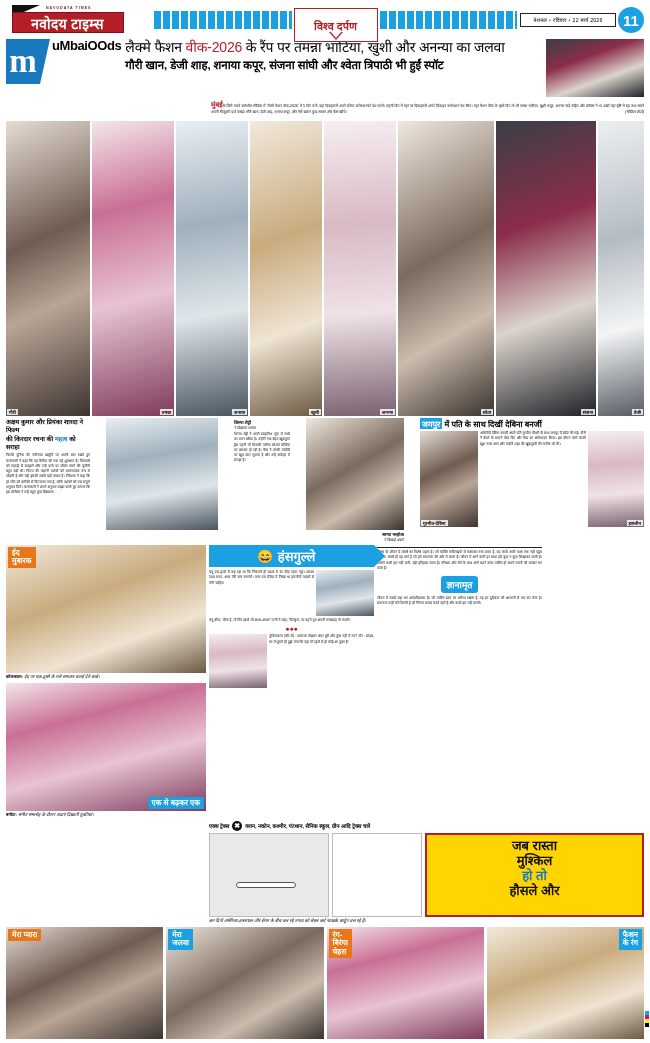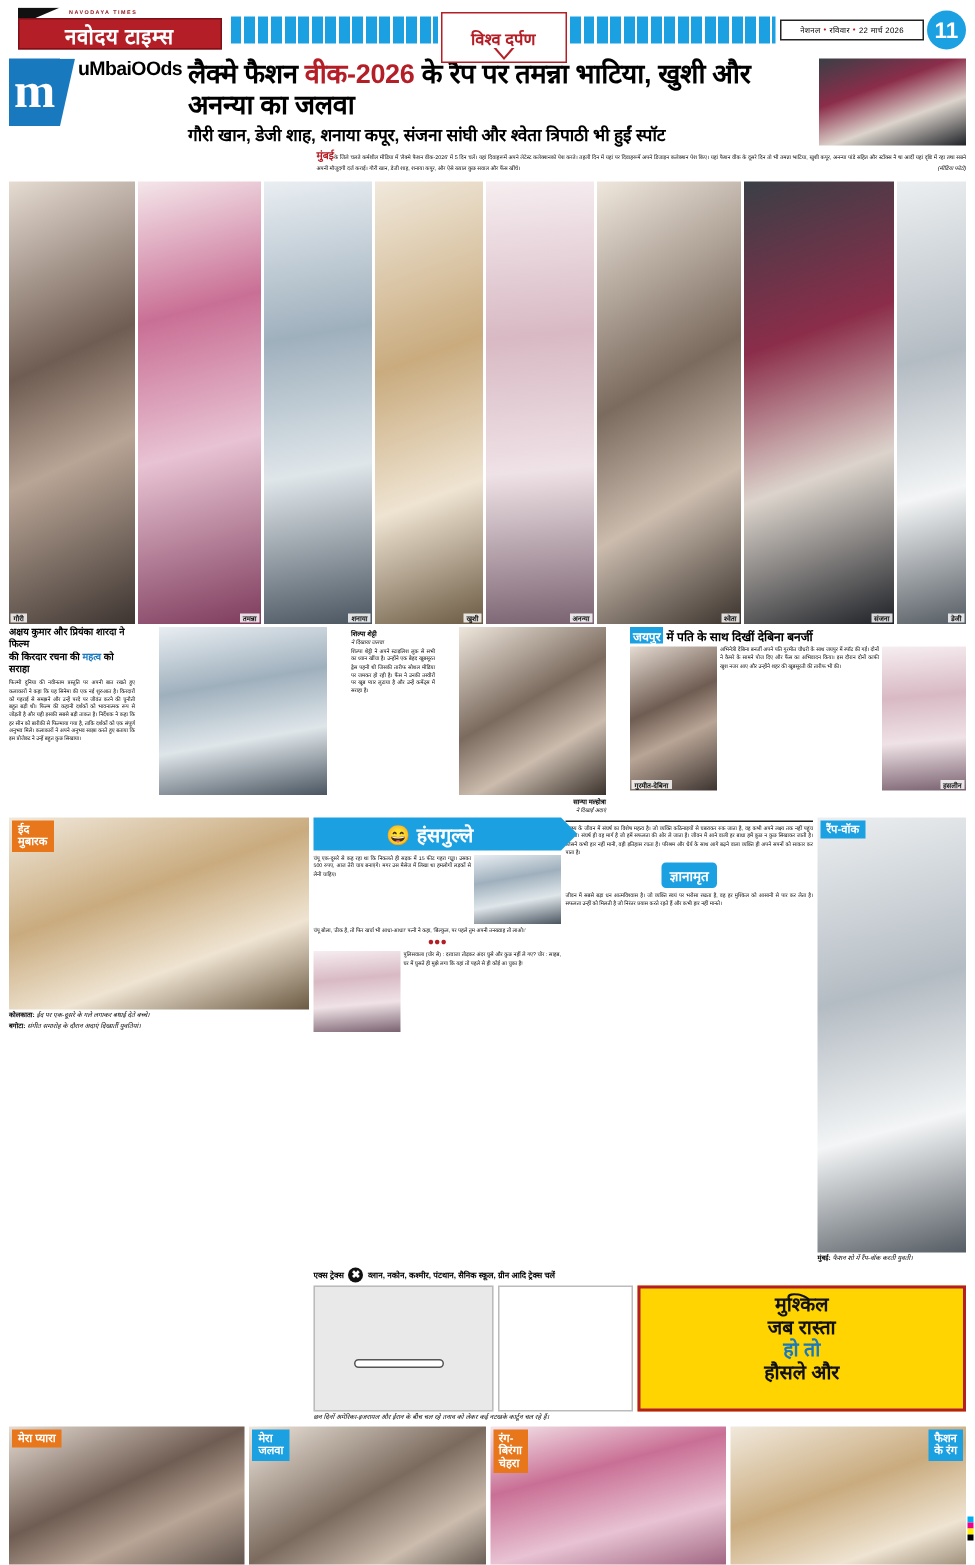--- a/index.html
+++ b/index.html
@@ -10,21 +10,21 @@
     overflow: hidden;
     position: relative;
   }
   .page { width:650px; height:1043px; position:relative; padding:4px 6px; }
 
   
   .masthead { height:32px; position:relative; display:flex; align-items:center; }
   .mh-logo-wrap { position:relative; width:148px; height:30px; flex:0 0 148px; }
   .mh-corner { position:absolute; left:6px; top:0; width:28px; height:12px; background:#111; clip-path: polygon(0 0,100% 0,0 100%); }
   .mh-eng { position:absolute; left:40px; top:1px; font-size:3.6px; letter-spacing:1px; color:#8a1118; font-weight:bold; }
-  .mh-logo { position:absolute; left:6px; top:7px; width:136px; height:21px; background:#B41E26; border:1px solid #7d1016;
+  .mh-logo { position:absolute; left:6px; top:7px; width:112px; height:21px; background:#B41E26; border:1px solid #7d1016;
              display:flex; align-items:center; justify-content:center; }
   .mh-logo span { color:#fff; font-size:14.5px; font-weight:bold; letter-spacing:.5px; transform:scaleX(.94); }
   .bars { flex:1; height:18px; background: repeating-linear-gradient(to right,#1BA0E2 0 7px, #ffffff 7px 9px); }
   .mh-tab { position:relative; flex:0 0 84px; height:24px; margin:0 2px; }
   .mh-tab .tabbox { border:1px solid #B41E26; background:#fff; height:34px; display:flex; align-items:center; justify-content:center; }
   .mh-tab .tabbox span { color:#B41E26; font-weight:bold; font-size:11px; }
   .mh-tab:after { content:""; position:absolute; left:50%; bottom:-6px; transform:translateX(-50%);
       border-left:6px solid transparent; border-right:6px solid transparent; border-top:7px solid #fff; }
   .mh-tab:before { content:""; position:absolute; left:50%; bottom:-8px; transform:translateX(-50%);
       border-left:7px solid transparent; border-right:7px solid transparent; border-top:8px solid #B41E26; }
@@ -36,21 +36,21 @@
 
   
   .lead { display:flex; margin-top:3px; height:60px; }
   .lead-brand { flex:0 0 88px; display:flex; height:45px; }
   .lead-m { width:34px; height:45px; background:#1979BF; color:#fff; font-size:33px; font-weight:bold; line-height:45px;
             text-align:center; font-family:"Liberation Serif",serif; }
   .lead-slash { width:10px; height:45px; background:#1979BF; clip-path:polygon(100% 0,0 100%,0 0); }
   .lead-words { display:flex; flex-direction:row; justify-content:center; margin-left:2px; }
   .lead-words b { font-size:13px; line-height:1.05; letter-spacing:-.4px; }
   .lead-heads { flex:1; padding-left:4px; }
-  .lead-h1 { font-size:18px; font-weight:bold; line-height:1.15; letter-spacing:-.2px; }
+  .lead-h1 { font-size:14px; font-weight:normal; line-height:1.15; letter-spacing:-.2px; }
   .lead-h1 em { font-style:normal; color:#B41E26; }
   .lead-h2 { font-size:11.5px; font-weight:bold; margin-top:2px; letter-spacing:-.1px; }
   .lead-faces { flex:0 0 98px; height:58px; margin-left:4px;
      background:linear-gradient(160deg,#d8c6b4,#8d7361 45%,#c9b2a0 70%,#5d4a3e); }
 
   .lead-body { display:flex; margin-top:1px; }
   .lead-body .spacer { flex:0 0 205px; height:20px; }
   .lead-body p { flex:1; font-size:3.6px; line-height:1.45; text-align:justify; }
   .lead-body p .drop { font-size:7px; font-weight:bold; color:#B41E26; }
   .lead-body p .cr { float:right; font-style:italic; }
@@ -260,20 +260,23 @@
   <div class="mid">
 
     <div class="mid-l">
       <div class="bot-img g4" style="height:128px">
         <span class="badge-abs badge or" style="white-space:pre-line">ईद
 मुबारक</span>
       </div>
       <div class="cap">
         <b>कोलकाता:</b><span> ईद पर एक-दूसरे के गले लगाकर बधाई देते बच्चे।</span>
       </div>
+      <div class="bot-img g2" style="height:128px;margin-top:3px">
+        <span class="badge-abs badge bl" style="left:auto;right:2px;top:auto;bottom:2px">एक से बढ़कर एक</span>
+      </div>
       <div class="cap">
         <b>बगोटा:</b><span> संगीत समारोह के दौरान अदाएं दिखातीं युवतियां।</span>
       </div>
     </div>
 
     <div class="mid-m">
       <div class="ribbon">
         <span class="emoji">😄</span>
         <span>हंसगुल्ले</span>
       </div>
@@ -291,46 +294,38 @@
 
     <div class="mid-r1">
       <div class="rule"></div>
       <div class="bodytext">मनुष्य के जीवन में संघर्ष का विशेष महत्व है। जो व्यक्ति कठिनाइयों से घबराकर रुक जाता है, वह कभी अपने लक्ष्य तक नहीं पहुंच सकता। संघर्ष ही वह मार्ग है जो हमें सफलता की ओर ले जाता है। जीवन में आने वाली हर बाधा हमें कुछ न कुछ सिखाकर जाती है। जिसने कभी हार नहीं मानी, वही इतिहास रचता है। परिश्रम और धैर्य के साथ आगे बढ़ने वाला व्यक्ति ही अपने सपनों को साकार कर पाता है।</div>
       <div style="text-align:center;margin:3px 0">
         <span class="gyan">ज्ञानामृत</span>
       </div>
       <div class="bodytext">जीवन में सबसे बड़ा धन आत्मविश्वास है। जो व्यक्ति स्वयं पर भरोसा रखता है, वह हर मुश्किल को आसानी से पार कर लेता है। सफलता उन्हीं को मिलती है जो निरंतर प्रयास करते रहते हैं और कभी हार नहीं मानते।</div>
     </div>
 
-    <div class="mid-r2">
-      <div class="bot-img g8" style="height:290px">
-        <span class="badge-abs badge bl">रैंप-वॉक</span>
-      </div>
-      <div class="cap">
-        <b>मुंबई:</b><span> फैशन शो में रैंप-वॉक करती युवती।</span>
-      </div>
-    </div>
   </div>
 
   <div style="display:flex;gap:3px;margin-top:3px">
     <div style="flex:0 0 200px"></div>
     <div style="flex:1">
       <div class="ticker">
         <b>एक्स ट्रेक्स</b>
         <span class="x">✖</span>
         <span>व्लान, नकोन, कश्मीर, पंटथान, सैनिक स्कूल, ग्रीन आदि ट्रेक्स चलें</span>
       </div>
       <div style="display:flex;gap:3px;margin-top:2px">
         <div class="cartoon" style="flex:0 0 120px;height:84px">
           <div class="bub" style="left:26px;top:48px;width:60px"></div>
         </div>
         <div class="cartoon" style="flex:0 0 90px;height:84px;background:#fff"></div>
         <div class="yellowbox" style="flex:1">
+          <div>जब रास्ता</div>
           <div>मुश्किल</div>
-          <div>जब रास्ता</div>
           <div class="b">हो तो</div>
           <div>हौसले और</div>
         </div>
       </div>
       <div class="cap" style="width:215px">छन दिनों अमेरिका-इजरायल और ईरान के बीच चल रहे तनाव को लेकर कई नटखके कार्टून चल रहे हैं।</div>
     </div>
   </div>
 
   <div class="botrow">
     <div>

